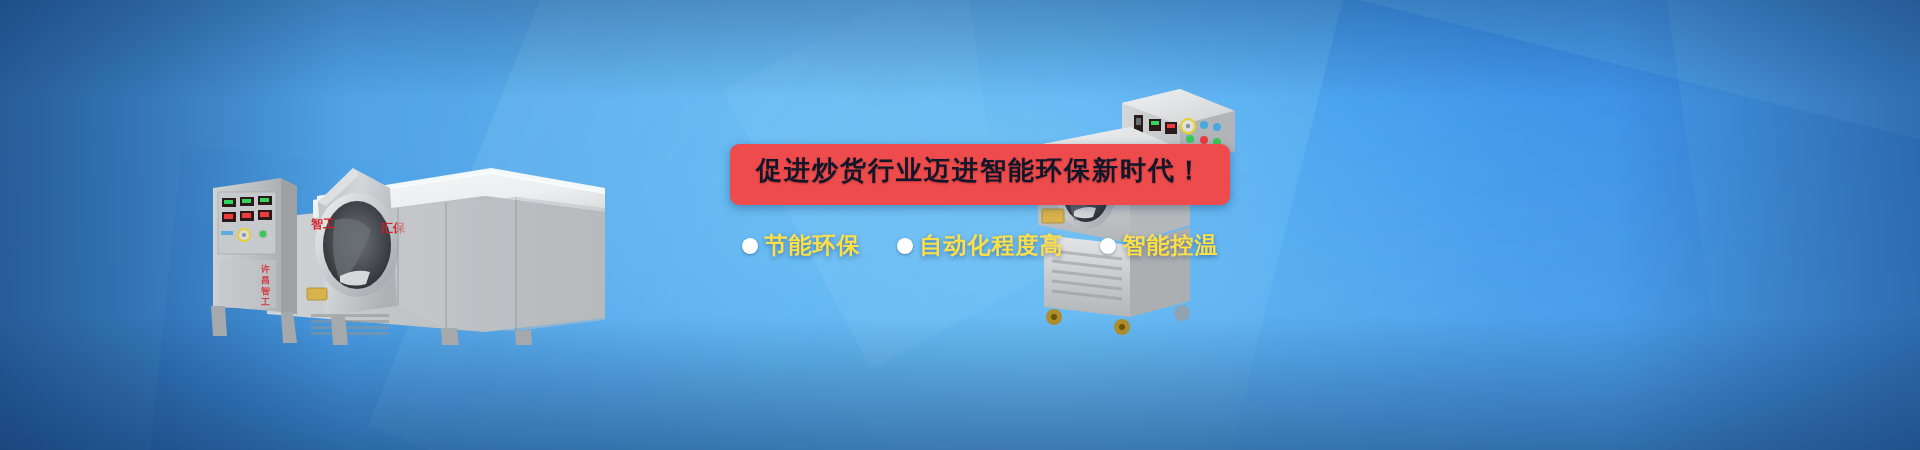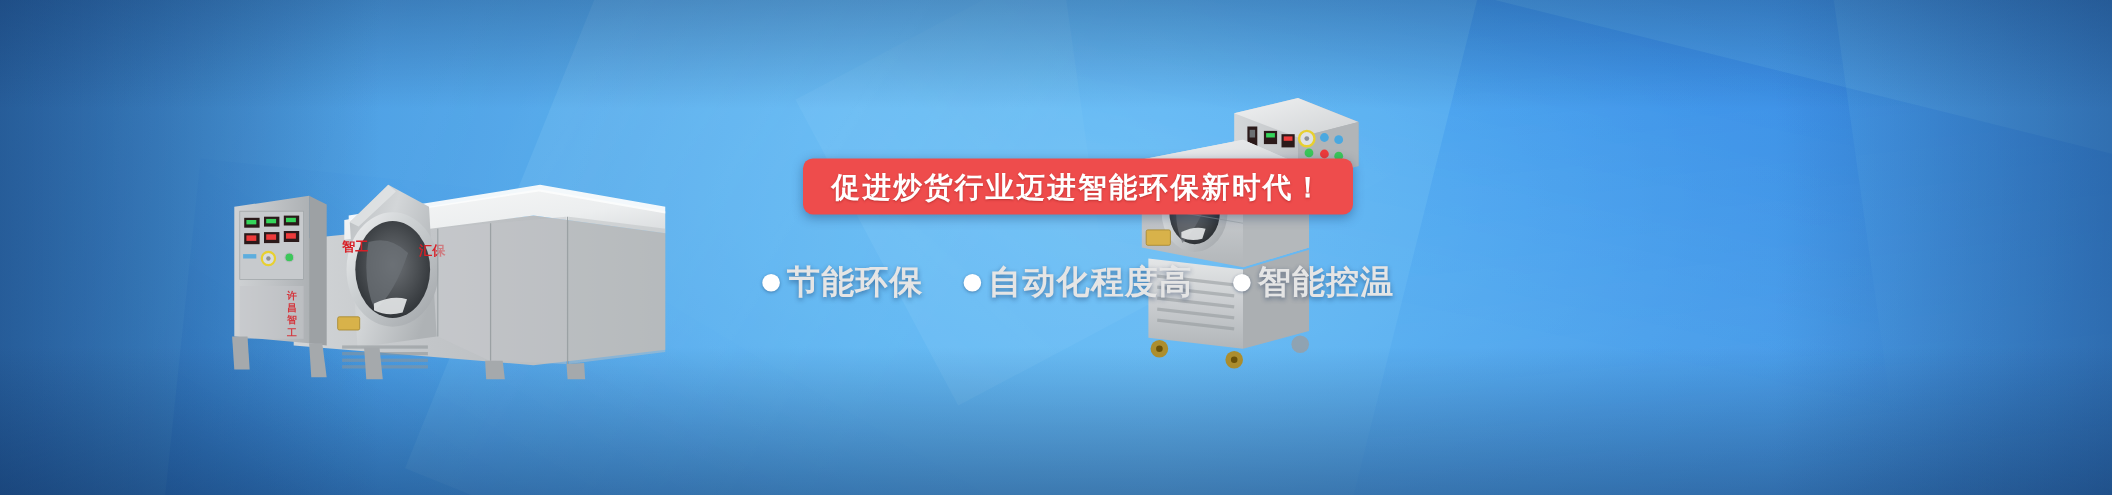--- a/index.html
+++ b/index.html
@@ -92,49 +92,48 @@
   .headline .gap { display: inline-block; width: 20px; }
 
   .ribbon-wrap {
     margin-top: 24px;
     display: flex;
     justify-content: center;
   }
   .ribbon {
     display: inline-block;
     background: #ee4c4c;
-    color: #ffffff;
+    color: #0f172a;
     font-size: 26px;
     font-weight: 700;
     letter-spacing: 2px;
-    padding: 9px 26px 7px 26px;
+    padding: 9px 26px 17px 26px;
     border-radius: 9px;
     white-space: nowrap;
     box-shadow: 0 3px 10px rgba(8,34,78,0.35);
     text-shadow: 0 1px 2px rgba(130,20,20,0.45);
   }
 
   .features {
     margin-top: 25px;
     display: flex;
     justify-content: center;
     align-items: center;
     gap: 36px;
     white-space: nowrap;
   }
   .feature {
     display: flex;
     align-items: center;
     gap: 7px;
-    color: #e5e5e5;
-    font-size: 30px;
+    color: #fde047;
+    font-size: 23px;
     font-weight: 700;
     letter-spacing: 1px;
     text-shadow: 0 2px 5px rgba(8,34,78,0.45);
-    margin-top: 16px;
   }
   .dot {
     width: 16px;
     height: 16px;
     border-radius: 50%;
     background: #ffffff;
     flex: 0 0 auto;
     box-shadow: 0 1px 3px rgba(8,34,78,0.4);
   }
 

